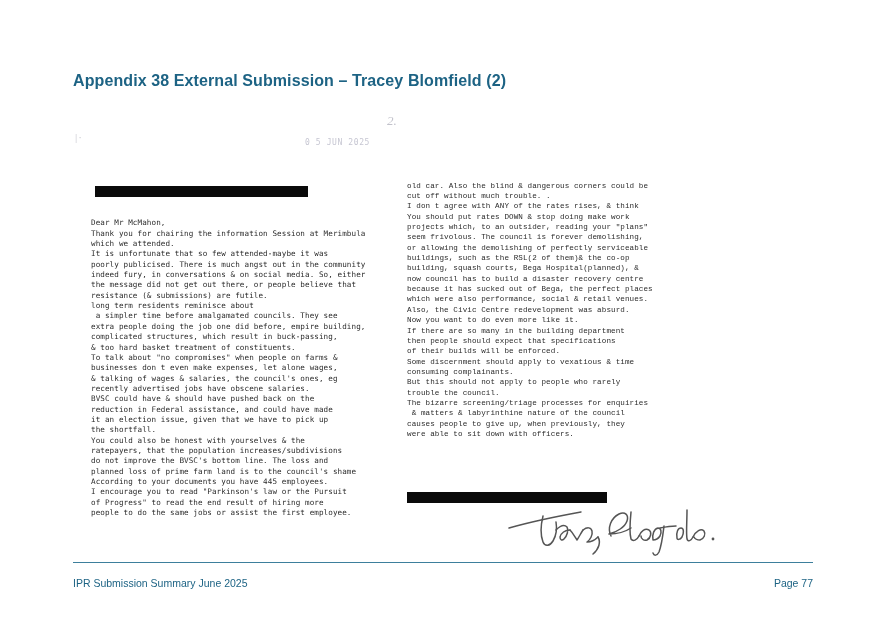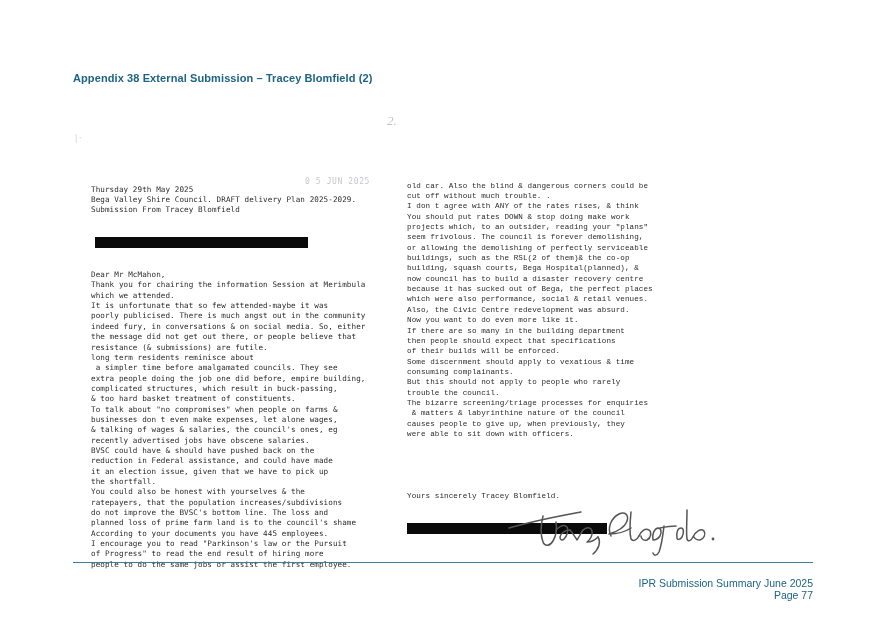--- a/index.html
+++ b/index.html
@@ -18,21 +18,21 @@
 
   
   .page-header {
     position: absolute;
     left: 73px;
     top: 72px;
     width: 740px;
   }
   .doc-title {
     font-family: "Liberation Sans", sans-serif;
-    font-size: 11px;
+    font-size: 16px;
     font-weight: bold;
     color: #1d6384;
     letter-spacing: 0.1px;
     white-space: nowrap;
   }
   .doc-title .title-suffix {
     font-weight: bold;
     color: #1d6384;
   }
 
@@ -70,21 +70,20 @@
   .date-stamp {
     position: absolute;
     left: 243px;
     top: 38px;
     font-family: "DejaVu Sans Mono", monospace;
     font-size: 8px;
     color: #c6c6d2;
     letter-spacing: 0.6px;
     white-space: nowrap;
     user-select: none;
-    margin-top: 39px;
   }
 
   
   .letter-col {
     position: absolute;
     font-family: "DejaVu Sans Mono", monospace;
     font-size: 7.6px;
     line-height: 10.35px;
     color: #2b2b2b;
     white-space: pre;
@@ -141,22 +140,21 @@
     height: 1px;
     background: #3d7f9c;
   }
   .page-footer {
     position: absolute;
     left: 73px;
     top: 577px;
     width: 740px;
     display: flex;
     justify-content: space-between;
-    align-items: flex-end;
-    flex-direction: column;
+    align-items: flex-start;
   }
   .footer-text {
     font-family: "Liberation Sans", sans-serif;
     font-size: 10.5px;
     color: #1d6384;
     white-space: nowrap;
   }
 </style>
 </head>
 <body>
@@ -165,23 +163,20 @@
   <div class="doc-title"><span>Appendix 38 External Submission – Tracey Blomfield</span> <span class="title-suffix">(2)</span></div>
 </div>
 
 <div class="scan-area">
 
   <div class="scan-mark mark-left">|·</div>
   <div class="scan-mark mark-pagenum">2.</div>
   <div class="date-stamp">0 5  JUN 2025</div>
 
   <div class="letter-col col-left">
-    <div class="para">Thursday 29th May 2025
-Bega Valley Shire Council. DRAFT delivery Plan 2025-2029.
-Submission From Tracey Blomfield</div>
     <span class="redaction redaction-left"></span>
     <div class="para">Dear Mr McMahon,
 Thank you for chairing the information Session at Merimbula
 which we attended.
 It is unfortunate that so few attended-maybe it was
 poorly publicised. There is much angst out in the community
 indeed fury, in conversations &amp; on social media. So, either
 the message did not get out there, or people believe that
 resistance (&amp; submissions) are futile.
 long term residents reminisce about
@@ -229,21 +224,20 @@
 of their builds will be enforced.
 Some discernment should apply to vexatious &amp; time
 consuming complainants.
 But this should not apply to people who rarely
 trouble the council.
 The bizarre screening/triage processes for enquiries
  &amp; matters &amp; labyrinthine nature of the council
 causes people to give up, when previously, they
 were able to sit down with officers.</div>
     <div class="para-gap"></div>
-    <div class="para">Yours sincerely Tracey Blomfield.</div>
     <span class="redaction redaction-right"></span>
   </div>
 
   <div class="signature-block">
     <svg class="signature-svg" width="210" height="52" viewBox="0 0 210 52">
       <g fill="none" stroke="#555555" stroke-width="1.5" stroke-linecap="round" stroke-linejoin="round">
         <path d="M2 22 C30 14, 52 10, 74 6"></path>
         <path d="M36 10 C34 18, 33 28, 36 36 C38 41, 43 40, 46 35 C49 30, 50 22, 49 16"></path>
         <path d="M49 24 C53 20, 57 18, 60 21 C62 24, 60 30, 57 33 C55 35, 53 34, 53 31 C54 27, 58 24, 63 24"></path>
         <path d="M63 24 C66 27, 68 31, 70 34 C72 31, 74 27, 76 24"></path>

